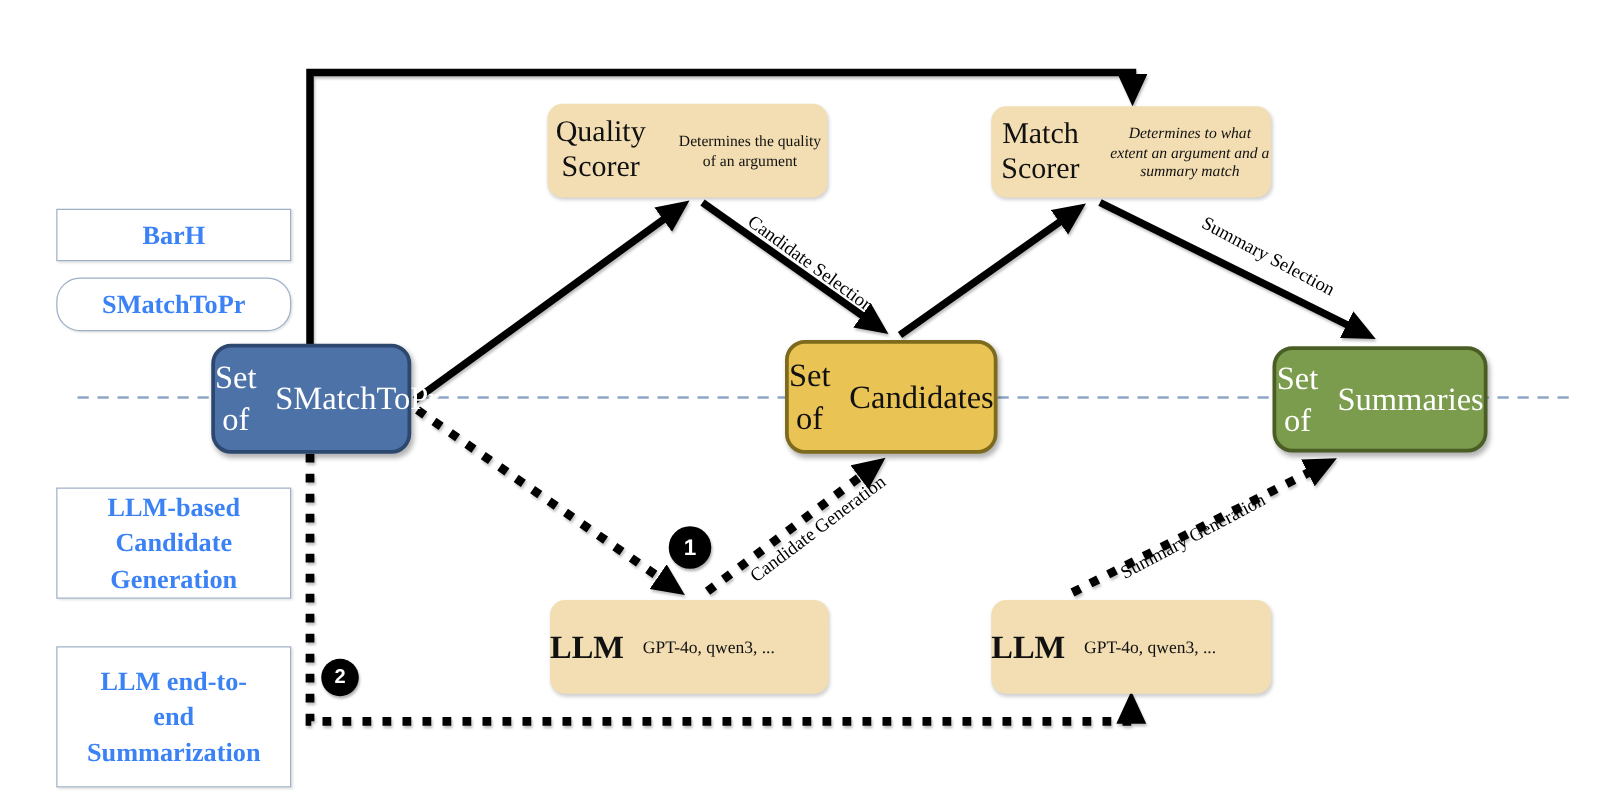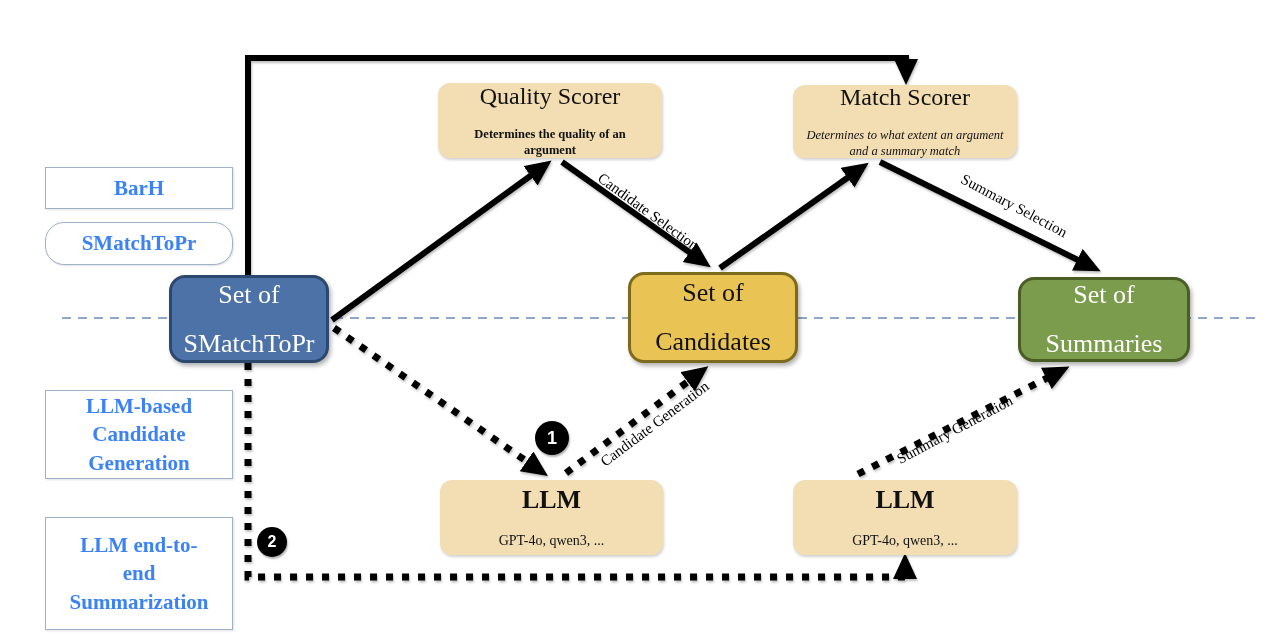--- a/index.html
+++ b/index.html
@@ -4,21 +4,21 @@
 <style>
   html,body{margin:0;padding:0;background:#fff;}
   #canvas{
     position:relative;width:1282px;height:642px;background:#ffffff;
     font-family:"Liberation Serif","DejaVu Serif",serif;overflow:hidden;
   }
   #wires{position:absolute;left:0;top:0;width:1282px;height:642px;}
   .solid-arrows path{stroke:#000;stroke-width:6;fill:none;}
   .dashed-arrows path{stroke:#000;stroke-width:7;fill:none;stroke-dasharray:7 9;stroke-linecap:butt;}
   .arrow-shadow{filter:drop-shadow(1px 2px 1px rgba(0,0,0,0.25));}
-  .node{position:absolute;display:flex;flex-direction:column;align-items:center;justify-content:center;
+  .node{position:absolute;display:flex;flex-direction:row;align-items:center;
         text-align:center;box-sizing:border-box;gap:15px;}
   .stage{border-radius:16px;font-size:26px;line-height:1.3;
          box-shadow:2px 3px 4px rgba(0,0,0,0.3);}
   .stage.blue{background:#4d72a8;border:3px solid #2c486f;color:#ffffff;}
   .stage.gold{background:#e9c455;border:3px solid #7e6a1d;color:#111111;}
   .stage.green{background:#7b9c4c;border:3px solid #4a5d25;color:#ffffff;}
   .tan{background:#f2deb2;border-radius:12px;color:#111;box-shadow:1px 2px 3px rgba(0,0,0,0.18);}
   .tan .t-title{font-size:24px;line-height:1.15;}
   .tan .t-sub{font-size:12.5px;line-height:1.25;margin-top:2px;}
   .llm .t-title{font-size:26px;font-weight:bold;}
@@ -68,21 +68,21 @@
   <div class="method" style="left:45px;top:222px;width:188px;height:43px;border-radius:19px;">SMatchToPr</div>
   <div class="method" style="left:45px;top:390px;width:188px;height:89px;">LLM-based
 Candidate
 Generation</div>
   <div class="method" style="left:45px;top:517px;width:188px;height:113px;">LLM end-to-
 end
 Summarization</div>
 
   <div class="node tan" style="left:438px;top:83px;width:224px;height:75px;">
     <div class="t-title">Quality Scorer</div>
-    <div class="t-sub" style="width:205px;font-weight:bold;">Determines the quality of an argument</div>
+    <div class="t-sub" style="width:205px;">Determines the quality of an argument</div>
   </div>
 
   <div class="node tan" style="left:793px;top:85px;width:224px;height:73px;">
     <div class="t-title">Match Scorer</div>
     <div class="t-sub" style="width:215px;font-style:italic;">Determines to what extent an argument and a summary match</div>
   </div>
 
   <div class="node tan llm" style="left:440px;top:480px;width:223px;height:75px;">
     <div class="t-title">LLM</div>
     <div class="t-sub">GPT-4o, qwen3, ...</div>

